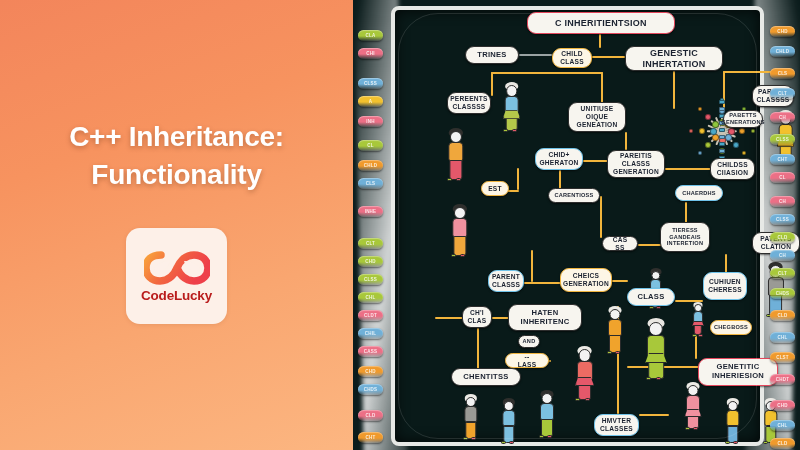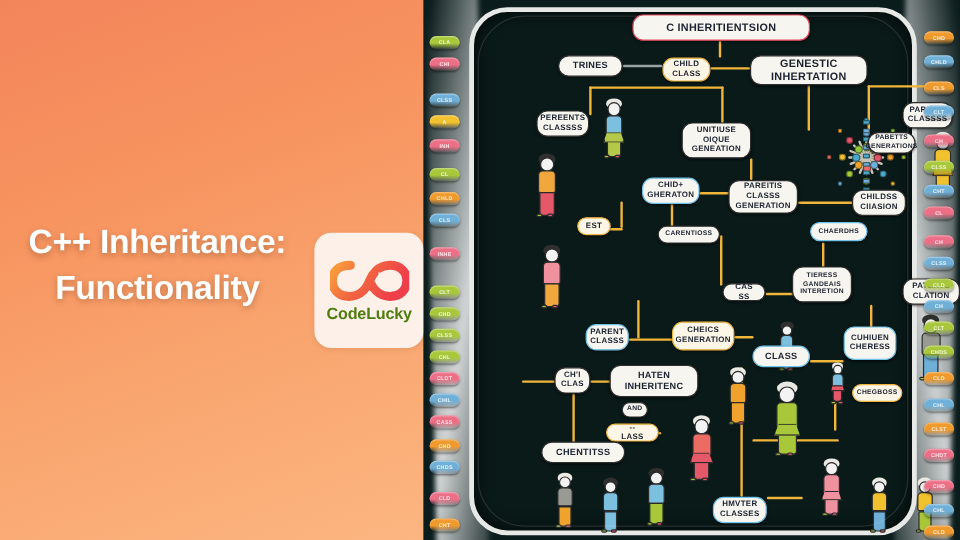--- a/index.html
+++ b/index.html
@@ -9,21 +9,21 @@
     background:#0c1e1e;
   }
   #slide {
     position:relative; width:800px; height:450px; overflow:hidden;
   }
 
   
   #left-panel {
     position:absolute; left:0; top:0; width:353px; height:450px;
     background:linear-gradient(160deg,#f3855b 0%,#f7935f 32%,#f9a670 66%,#fcb681 100%);
-    display:flex; flex-direction:row; align-items:center;
+    display:flex; flex-direction:column; align-items:center;
     justify-content:center;
   }
   #title {
     width:292px;
     text-align:center;
     color:#ffffff;
     font-size:28px;
     font-weight:bold;
     line-height:1.34;
     letter-spacing:-0.3px;
@@ -37,21 +37,21 @@
     width:101px; height:96px;
     border-radius:14px;
     background:#fdf0e8;
     box-shadow:0 1px 4px rgba(120,60,25,0.12);
     display:flex; flex-direction:column;
     align-items:center; justify-content:center;
     gap:1px;
   }
   #logo-mark { width:66px; height:38px; display:block; }
   #logo-word {
-    font-size:13.5px; font-weight:bold; color:#4d7c0f;
+    font-size:13.5px; font-weight:bold; color:#b91c1c;
     letter-spacing:-0.2px;
   }
 
   
   #right-panel {
     position:absolute; left:353px; top:0; width:447px; height:450px;
     background:#0b1c1c;
     overflow:hidden;
   }
   
@@ -68,21 +68,21 @@
     right:4px; width:46px;
     background:linear-gradient(80deg,rgba(255,255,255,0.12) 4%,rgba(255,255,255,0.8) 44%,rgba(255,255,255,0) 92%);
     filter:blur(2.2px);
     transform:rotate(1.2deg);
   }
 
   
   #frame {
     position:absolute; left:38px; top:6px; right:36px; bottom:4px;
     border:4px solid #e7e9e6;
-    border-radius:32px;
+    border-radius:8px;
     background:#091a19;
     box-shadow:0 0 14px rgba(0,0,0,0.8) inset;
   }
   #frame::after{
     content:""; position:absolute; inset:3px; border-radius:40px;
     border:1px solid rgba(255,255,255,0.12);
   }
 
   
   .rail { position:absolute; top:0; width:34px; height:450px; }
@@ -563,20 +563,25 @@
             <div>
               <span>AND</span>
             </div>
           </div>
           <div class="node amber" style="left: 110px; top: 343px; width: 44px; height: 15px;">
             <div>
               <span>--</span>
               <span>LASS</span>
             </div>
           </div>
+          <div class="node red mid" style="left: 303px; top: 348px; width: 80px; height: 28px;">
+            <div>
+              <span>GENETITIC INHERIESION</span>
+            </div>
+          </div>
           <div class="node mid" style="left: 56px; top: 358px; width: 70px; height: 18px;">
             <div>
               <span>CHENTITSS</span>
             </div>
           </div>
           <div class="node blue" style="left: 199px; top: 404px; width: 45px; height: 22px;">
             <div>
               <span>HMVTER</span>
               <span>CLASSES</span>
             </div>

